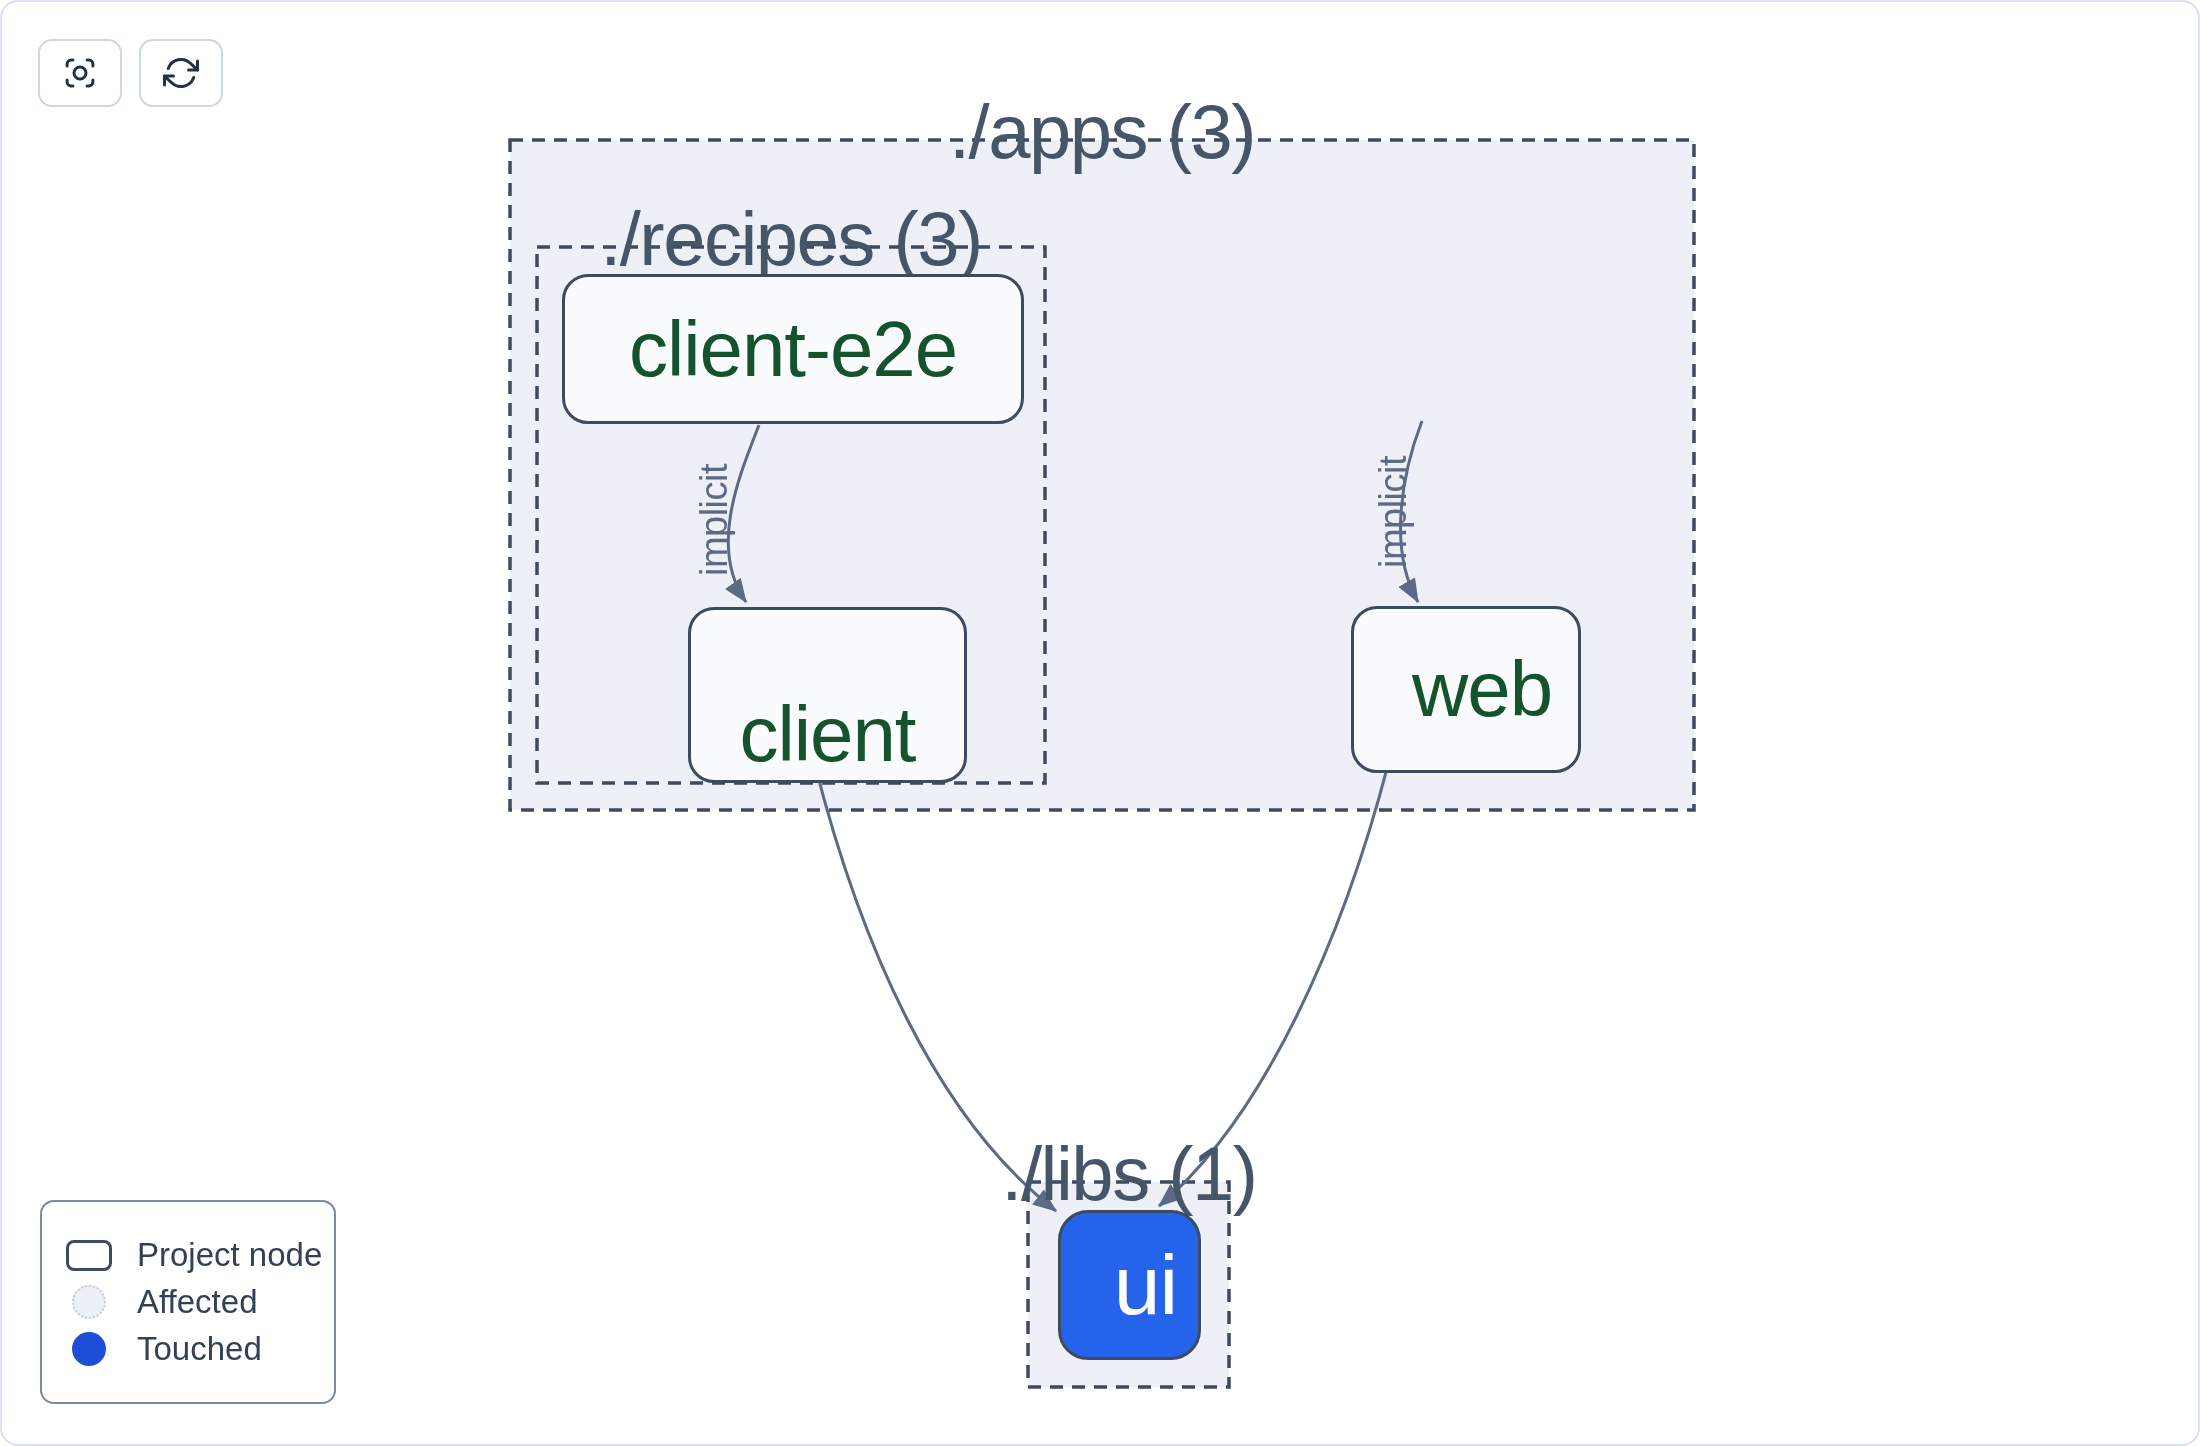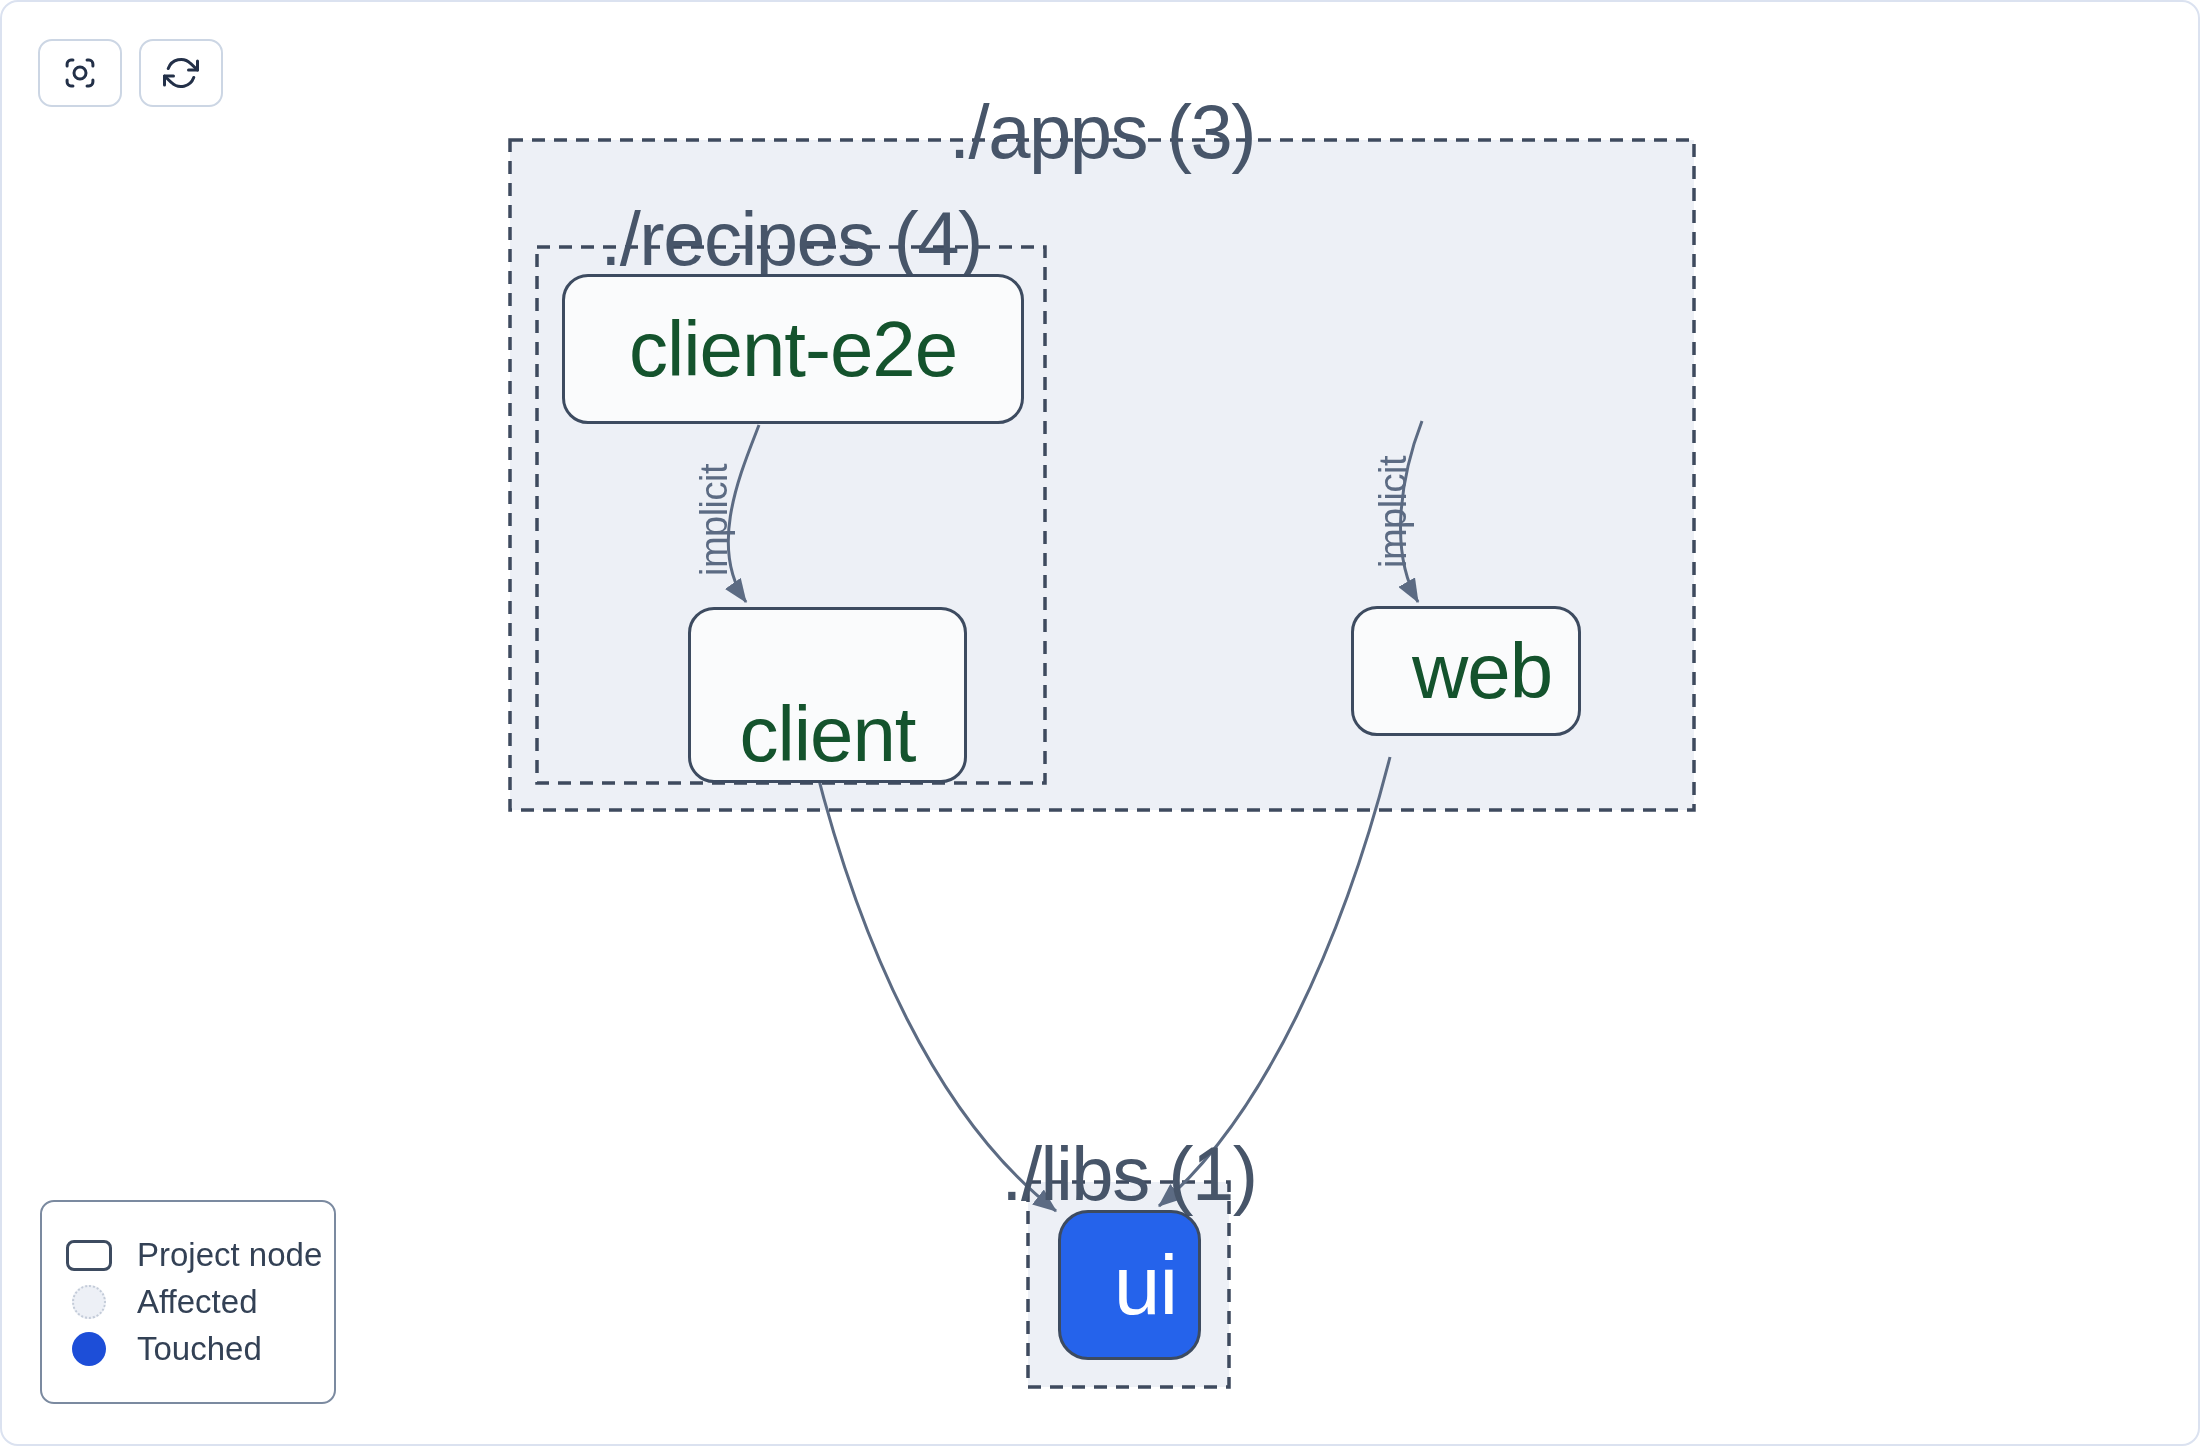--- a/index.html
+++ b/index.html
@@ -60,30 +60,30 @@
     <rect class="grp-rect" x="508" y="138" width="1184" height="670"></rect>
     <rect class="grp-rect" x="535" y="245" width="508" height="536"></rect>
     <rect class="grp-rect" x="1026" y="1180" width="201" height="205"></rect>
     <path class="edge-path" d="M 757 423 C 738 472 706 546 744 600" marker-end="url(#arrow)"></path>
     <path class="edge-path" d="M 1420 419 C 1401 468 1385 546 1416 600" marker-end="url(#arrow)"></path>
     <path class="edge-path" d="M 811 755 C 857 940 934 1116 1054 1209" marker-end="url(#arrow)"></path>
     <path class="edge-path" d="M 1388 755 C 1342 935 1262 1116 1157 1204" marker-end="url(#arrow)"></path>
   </svg>
 
   <div class="group-label" style="left:1100px;top:76px;">./apps (3)</div>
-  <div class="group-label" style="left:789px;top:183px;">./recipes (4)</div>
+  <div class="group-label" style="left:789px;top:183px;">./recipes (3)</div>
   <div class="group-label" style="left:1127px;top:1118px;">./libs (1)</div>
 
   <div class="node" style="left:560px;top:272px;width:462px;height:150px;">
     <span>client-e2e</span>
   </div>
   <div class="node" style="left:686px;top:605px;width:279px;height:176px;align-items:flex-end;">
     <span>client</span>
   </div>
-  <div class="node" style="left:1349px;top:604px;width:230px;height:130px;padding-left:32px;">
+  <div class="node" style="left:1349px;top:604px;width:230px;height:167px;padding-left:32px;">
     <span>web</span>
   </div>
   <div class="node touched" style="left:1056px;top:1208px;width:143px;height:150px;padding-left:32px;">
     <span>ui</span>
   </div>
 
   <span class="edge-label" style="left:712px;top:518px;">implicit</span>
   <span class="edge-label" style="left:1391px;top:510px;">implicit</span>
 
   <div class="toolbar">

